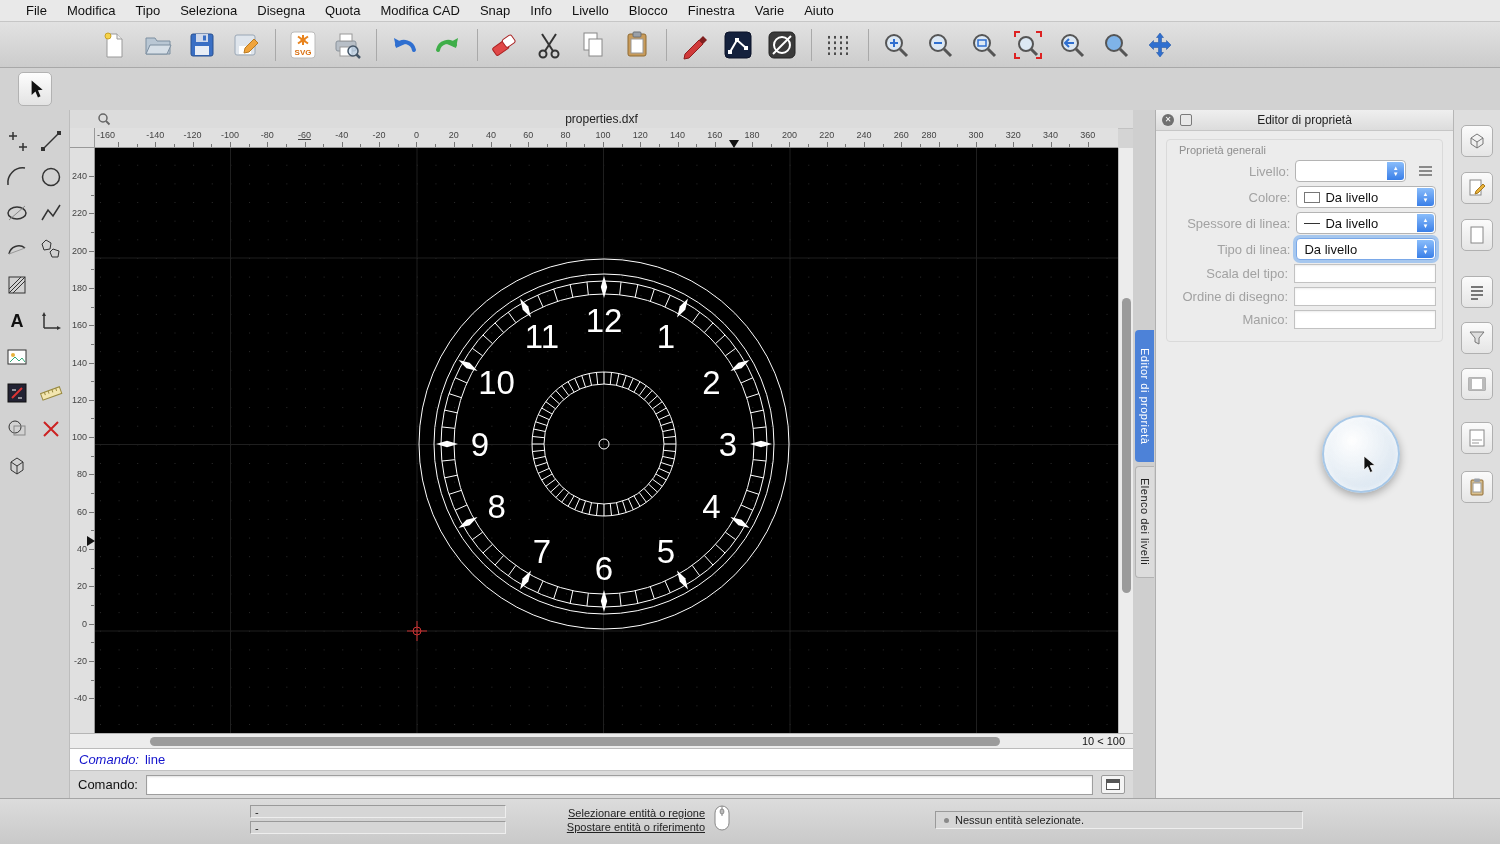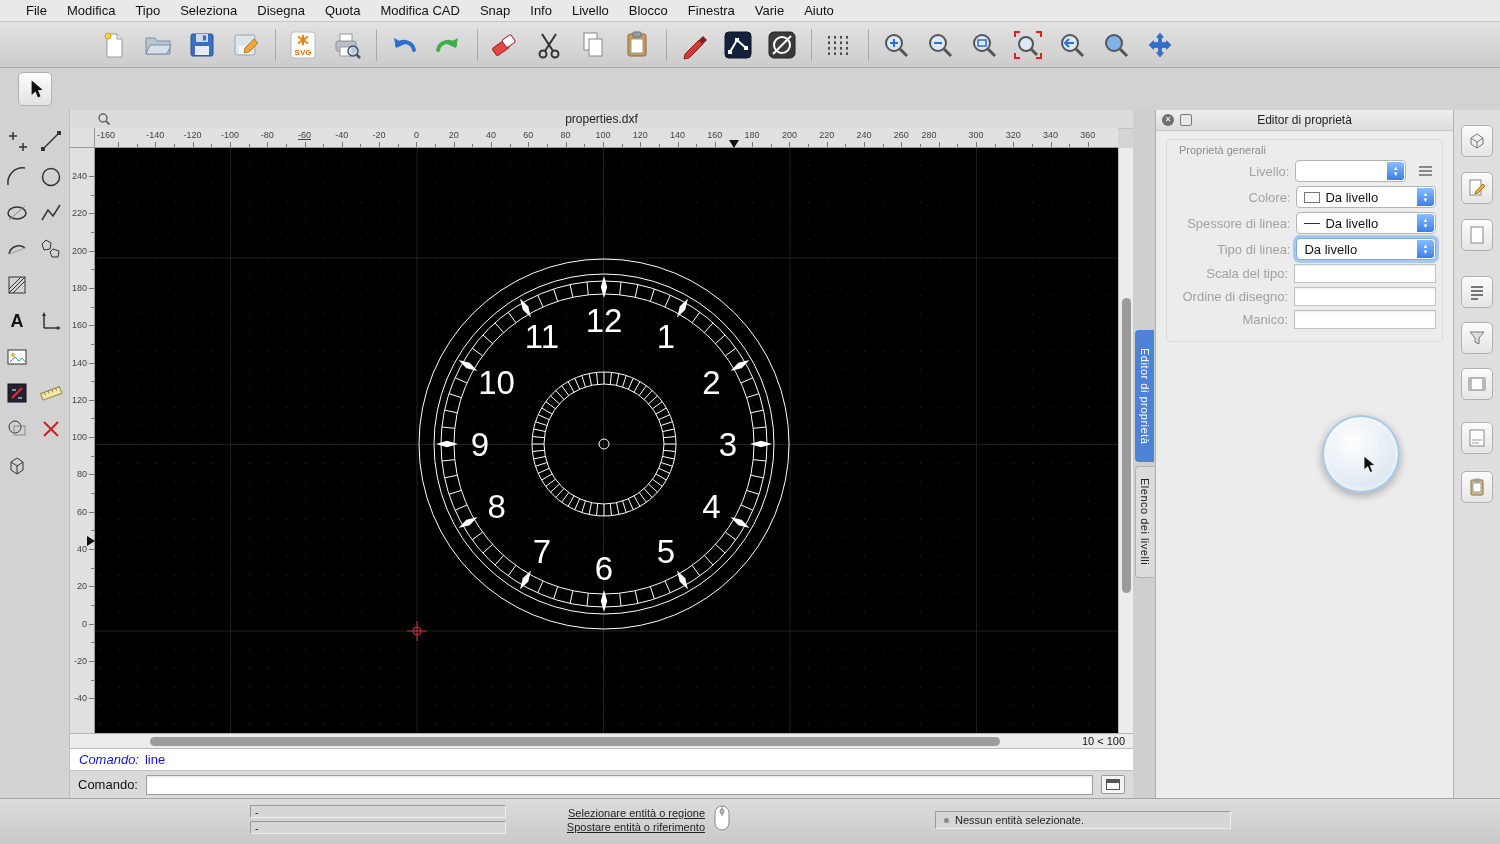--- a/index.html
+++ b/index.html
@@ -142,21 +142,21 @@
   .loupe svg{position:absolute;left:36px;top:38px;}
 
   
   .statusbar{position:absolute;left:0;top:798px;width:1500px;height:46px;
              background:linear-gradient(#dcdcdc,#c9c9c9);border-top:1px solid #a5a5a5;
              font-size:11px;color:#222;box-sizing:border-box;}
   .coordbox{position:absolute;left:250px;width:256px;height:13px;background:#d6d6d6;
             border:1px solid;border-color:#9a9a9a #eee #eee #9a9a9a;padding:0 4px;line-height:12px;box-sizing:border-box;}
   .hints{position:absolute;left:490px;top:7px;width:215px;text-align:right;line-height:14px;text-decoration:underline;}
   .mouse-icon{position:absolute;left:713px;top:5px;}
-  .selbox{position:absolute;left:935px;top:12px;width:296px;height:18px;background:#d6d6d6;
+  .selbox{position:absolute;left:935px;top:12px;width:368px;height:18px;background:#d6d6d6;
           border:1px solid;border-color:#9a9a9a #eee #eee #9a9a9a;display:flex;align-items:center;
           padding:0 8px;box-sizing:border-box;}
   .selbox .dot{width:5px;height:5px;border-radius:50%;background:#8a8a8a;margin-right:6px;flex:none;}
 
   svg{display:block;}
 </style>
 </head>
 <body>
 
 <div class="menubar">

